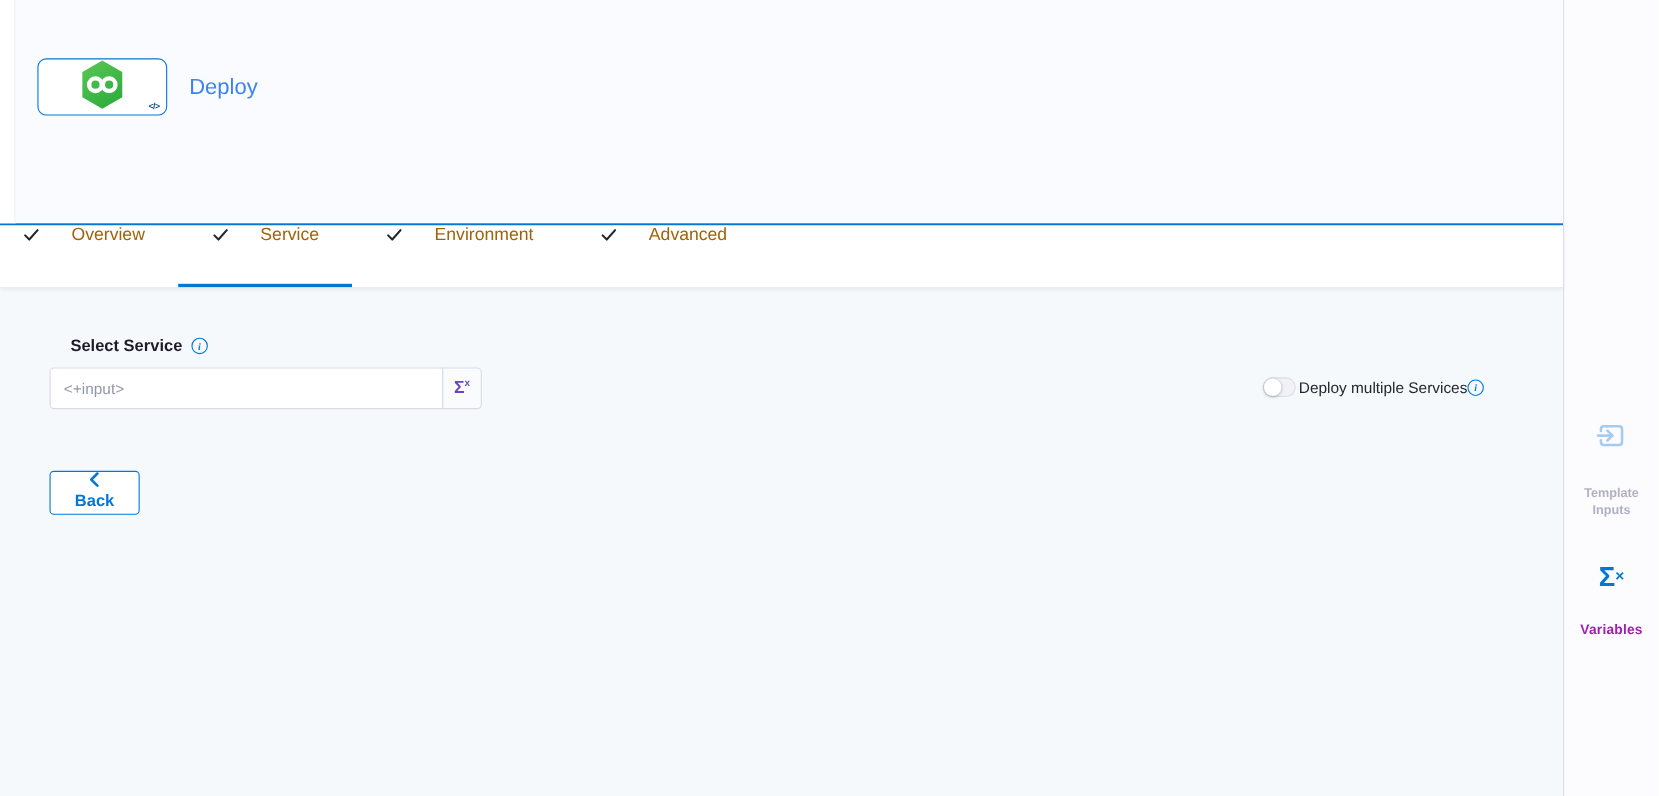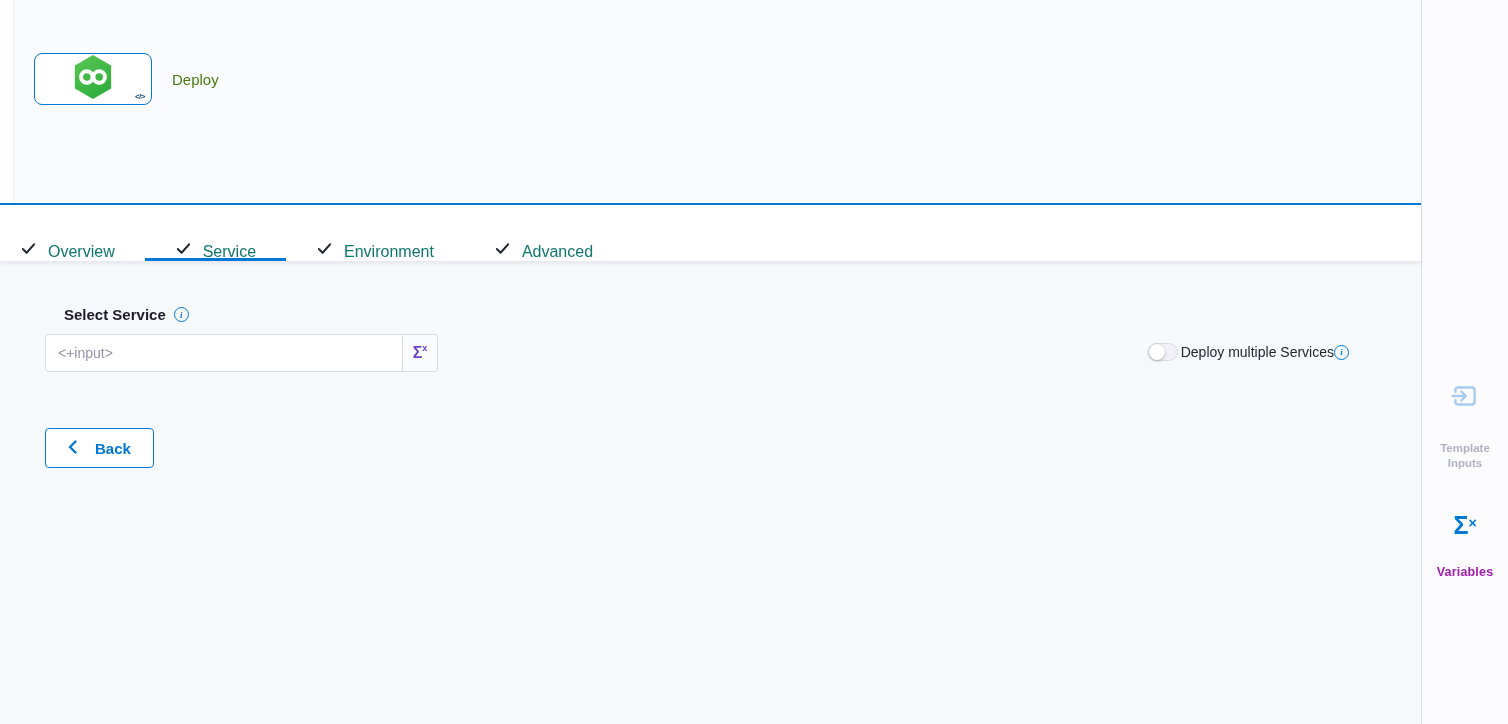--- a/index.html
+++ b/index.html
@@ -13,28 +13,28 @@
                    position:relative; padding:17px 0 0 34px; }
   .white-strip { position:absolute; left:0; top:0; width:14px; height:100%;
                  background:#FFFFFF; border-right:1px solid #F0F1F5; }
   .stage-title { font-size:15px; font-weight:700; color:#1C1C28; }
   .stage-row { display:flex; align-items:center; margin-top:36px; }
   .stage-card { width:118px; height:52px; background:#fff; border:1.5px solid #0278D5;
                 border-radius:8px; position:relative; display:flex; align-items:center;
                 justify-content:center; cursor:pointer; }
   .code-badge { position:absolute; right:6px; bottom:3px; font-size:8px; font-weight:700;
                 color:#10507E; letter-spacing:-0.5px; }
-  .stage-name { margin-left:20px; font-size:15px; font-weight:500; color:#4d7c0f; }
+  .stage-name { margin-left:20px; font-size:20px; font-weight:500; color:#3b82f6; }
 
   
   .tab-bar { height:57px; background:#fff; display:flex; align-items:stretch;
              padding-left:18px; border-bottom:1px solid #E8E9EE;
              box-shadow:0 2px 3px rgba(96,97,112,0.10); position:relative; z-index:2; }
-  .tab { display:flex; align-items:flex-end; gap:11px; padding:0 30px; font-size:16px;
-         color:#0f766e; position:relative; cursor:pointer; white-space:nowrap; }
+  .tab { display:flex; align-items:flex-start; gap:28px; padding:0 30px; font-size:16px;
+         color:#a16207; position:relative; cursor:pointer; white-space:nowrap; }
   .tab:first-child { padding-left:2px; }
   .tab.active { font-weight:500; }
   .tab.active::after { content:''; position:absolute; left:0; right:0; bottom:0;
                        height:3px; background:#0278D5; }
 
   
   .content { position:relative; flex:1; background:#F6F9FC; padding:44px 0 0 45px; }
   .field-label-row { display:flex; align-items:center; gap:8px;margin-left:19px; }
   .field-label { font-size:15px; font-weight:700; color:#1C1C28; }
   .info-icon { width:15px; height:15px; border:1.2px solid #0278D5; border-radius:50%;
@@ -59,22 +59,22 @@
             border:1px solid #DCDCE5; position:relative; cursor:pointer; flex:0 0 auto; }
   .toggle-knob { position:absolute; left:0; top:0; width:16px; height:16px;
                  border-radius:50%; background:#fff;
                  box-shadow:0 1px 3px rgba(40,41,61,0.3), 0 0 1px rgba(40,41,61,0.2); }
   .multi-label { font-size:14px; color:#22272F; margin-left:3px; }
 
   .button-row { display:flex; gap:16px; margin-top:56px; align-items:center; }
   .btn { height:40px; border-radius:4px; display:flex; align-items:center;
          font-size:15px; font-weight:700; cursor:pointer;
          font-family:"Liberation Sans", sans-serif; }
-  .btn-back { padding:0 22px; gap:18px; background:#fff; border:1px solid #0278D5;
-              color:#0278D5; }
+  .btn-back { padding:0 22px; gap:0; background:#fff; border:1px solid #0278D5;
+              color:#0278D5;flex-direction:column; }
   .btn-continue { padding:0 24px; gap:10px; background:#0278D5; border:1px solid #0278D5;
                   color:#fff; }
 
   
   .right-rail { width:87px; background:#FCFCFE; border-left:1px solid #DCDEE3;
                 position:relative; }
   .rail-item { position:absolute; left:0; right:0; display:flex; flex-direction:column;
                align-items:center; cursor:pointer;gap:16px; }
   .rail-item.template { top:380px; }
   .rail-item.variables { top:512px; }

